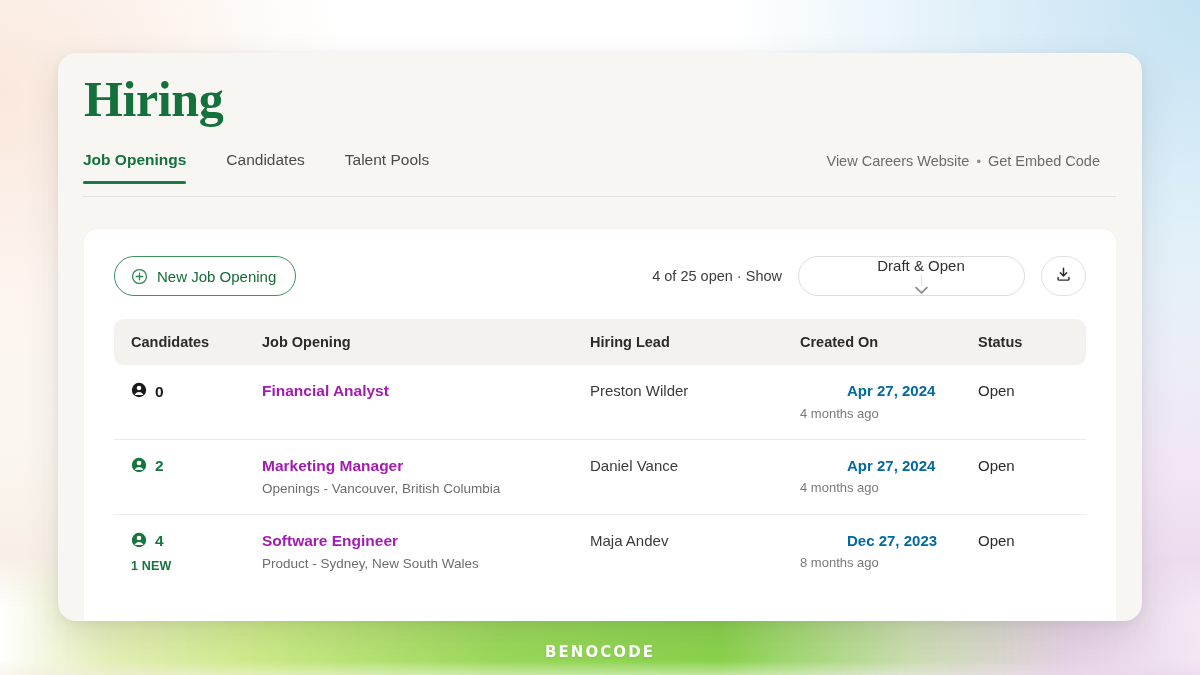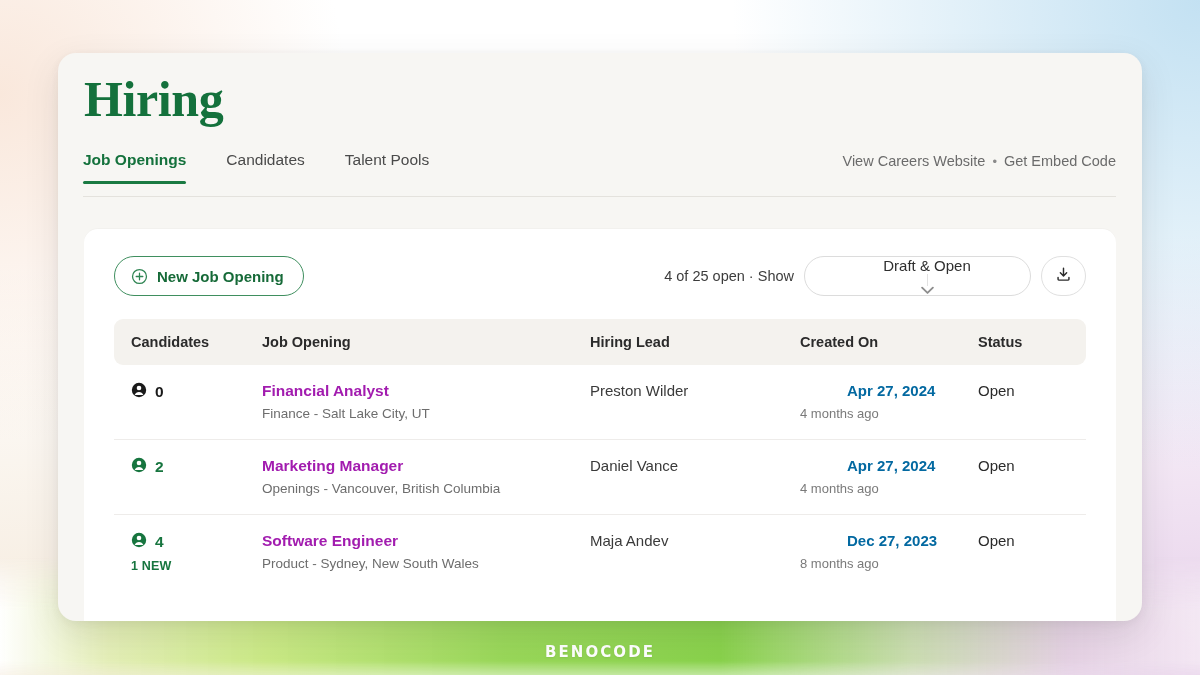--- a/index.html
+++ b/index.html
@@ -114,21 +114,21 @@
     position: absolute;
     left: 0; right: 0;
     bottom: -1px;
     height: 3px;
     background: #1a7a42;
     border-radius: 2px;
   }
 
   .header-links {
     position: absolute;
-    right: 0;
+    right: 16px;
     top: 4px;
     display: flex;
     align-items: center;
     gap: 7px;
     font-size: 14.5px;
     color: #6b6b6b;
     white-space: nowrap;
   }
   .header-links .lnk { cursor: pointer; }
   .header-links .dot-sep { font-size: 13px; color: #8a8a8a; }
@@ -161,29 +161,29 @@
     display: inline-flex;
     align-items: center;
     gap: 9px;
     height: 40px;
     padding: 0 19px 0 16px;
     border: 1.4px solid #3f8f5f;
     border-radius: 22px;
     background: #ffffff;
     color: #166a38;
     font-size: 15px;
-    font-weight: 700;
+    font-weight: 400;
     cursor: pointer;
   }
   .btn-new svg { display: block; }
 
   .toolbar-right {
     display: flex;
     align-items: center;
-    gap: 10px;
+    gap: 16px;
   }
 
   .count-text {
     font-size: 14.5px;
     color: #3c3c3c;
     white-space: nowrap;
   }
 
   .select-pill {
     position: relative;
@@ -406,21 +406,20 @@
     <circle cx="10" cy="10" r="9"></circle>
     <circle cx="10" cy="7.5" r="2.9" fill="#ffffff"></circle>
     <path d="M4.6 16.4c.9-2.6 2.9-4 5.4-4s4.5 1.4 5.4 4z" fill="#ffffff"></path>
   </svg></span>
         <span class="cand-count ">0</span>
       </div>
 
     </div>
     <div class="cell c-job">
       <div class="job-title">Financial Analyst</div>
-      <div class="job-sub">Finance - Salt Lake City, UT</div>
     </div>
     <div class="cell c-lead">
       <div class="lead-name">Preston Wilder</div>
     </div>
     <div class="cell c-created">
       <div class="created-date">Apr 27, 2024</div>
       <div class="created-rel">4 months ago</div>
     </div>
     <div class="cell c-status">
       <div class="status-text">Open</div>

